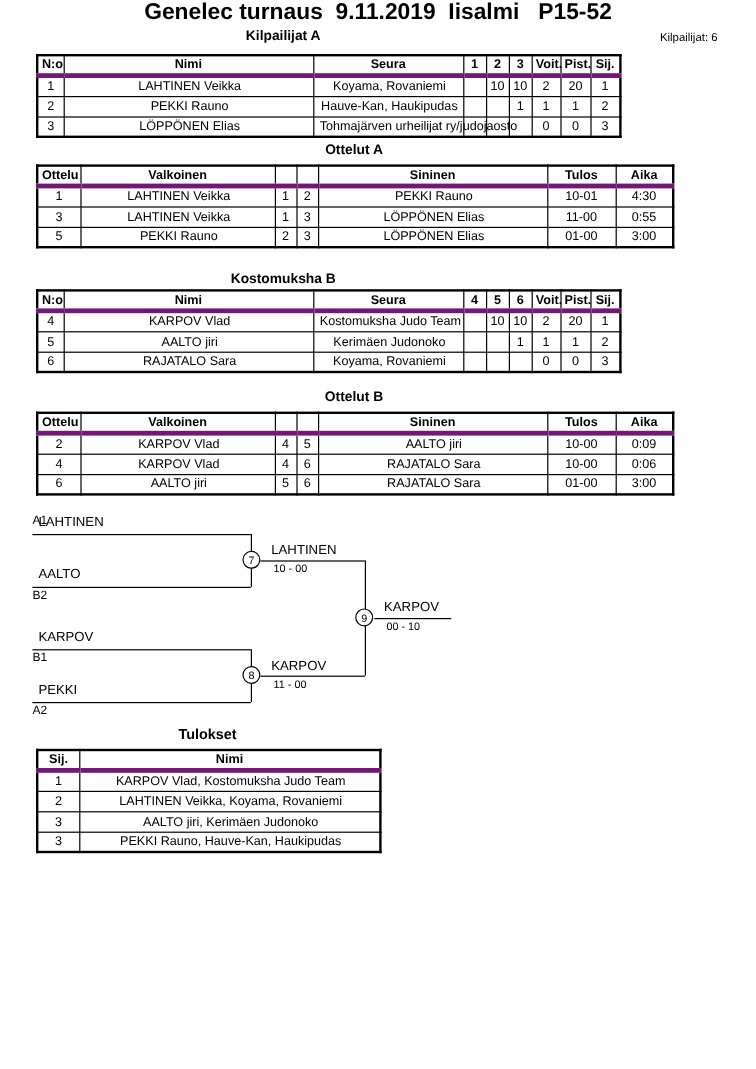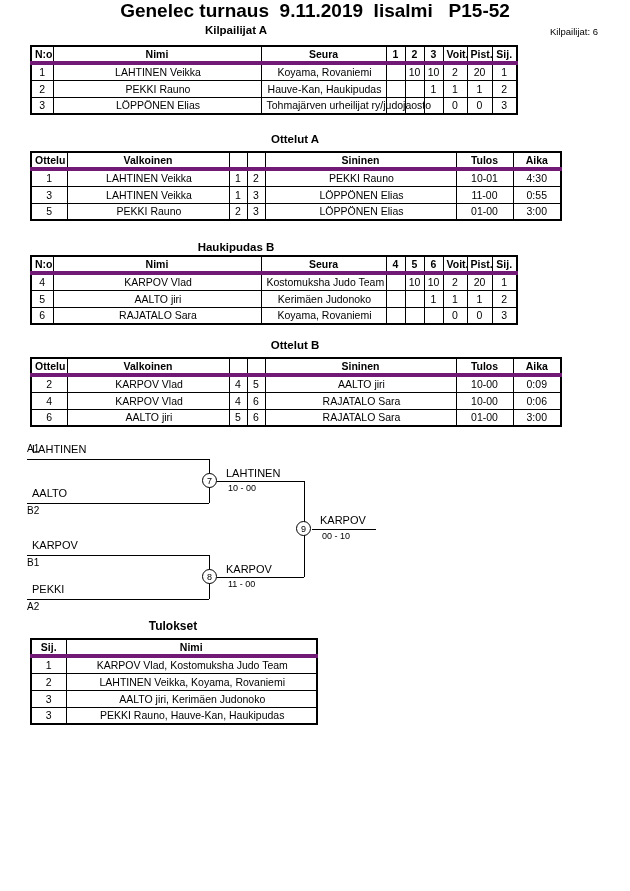--- a/index.html
+++ b/index.html
@@ -19,21 +19,21 @@
   .tbl { margin-left: 30px; font-size: 10.5px; border: 2px solid #000; }
   .tbl td { border: 1px solid #000; height: 17px; padding: 0 3px; text-align: center; overflow: visible; }
   .tbl tr.hdr td { font-weight: bold; border-bottom: 4px solid #701a75; }
   .tl { text-align: right; padding-left: 5px !important; }
   .ovf { white-space: nowrap; }
   .comp { width: 486px; }
   .match { width: 530px; }
   .res { width: 286px; }
 
   .mhead { width: 530px; margin-left: 30px; text-align: center; font-weight: bold; font-size: 11.5px; }
-  .mh-a { margin-top: 18px; margin-bottom: 6px; }
+  .mh-a { margin-top: 4px; margin-bottom: 6px; }
   .kb { margin-top: 20px; margin-bottom: 2px; }
   .mh-b { margin-top: 14px; margin-bottom: 6px; }
   .tblA { margin-top: 7px; }
 
   .bracket { position: relative; margin-left: 24px; margin-top: 16px; width: 400px; height: 172px; font-size: 11px; }
   .bname { position: absolute; white-space: nowrap; }
   .bseed { position: absolute; font-size: 10px; }
   .bscore { position: absolute; font-size: 9px; }
   .hline { position: absolute; border-top: 1px solid #000; height: 0; }
   .vline { position: absolute; border-left: 1px solid #000; width: 0; }
@@ -160,21 +160,21 @@
       <td class="tl">PEKKI Rauno</td>
       <td>2</td>
       <td>3</td>
       <td class="tl">LÖPPÖNEN Elias</td>
       <td>01-00</td>
       <td>3:00</td>
     </tr>
   </tbody>
     </table>
 
-  <div class="subhead kb">Haukipudas B</div>
+  <div class="subhead kb">Kostomuksha B</div>
 
   <table class="tbl comp">
     <colgroup>
       <col style="width:22px">
         <col style="width:208px">
         <col style="width:125px">
       <col style="width:19px">
         <col style="width:19px">
         <col style="width:19px">
       <col style="width:24px">

